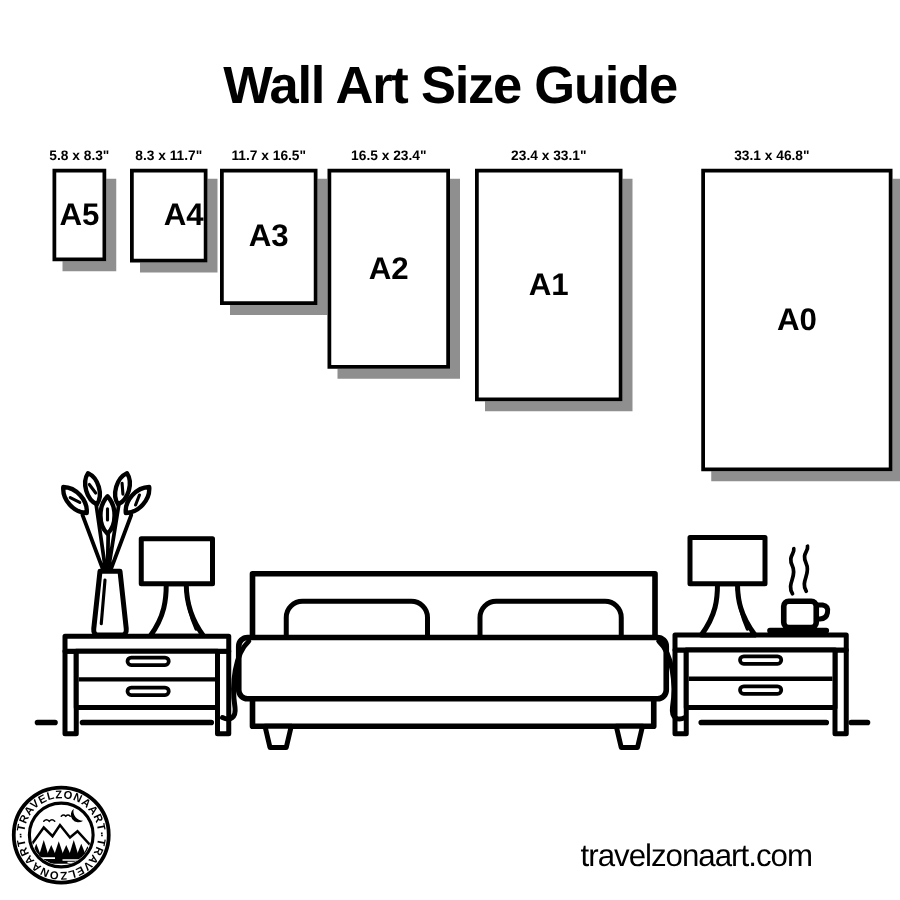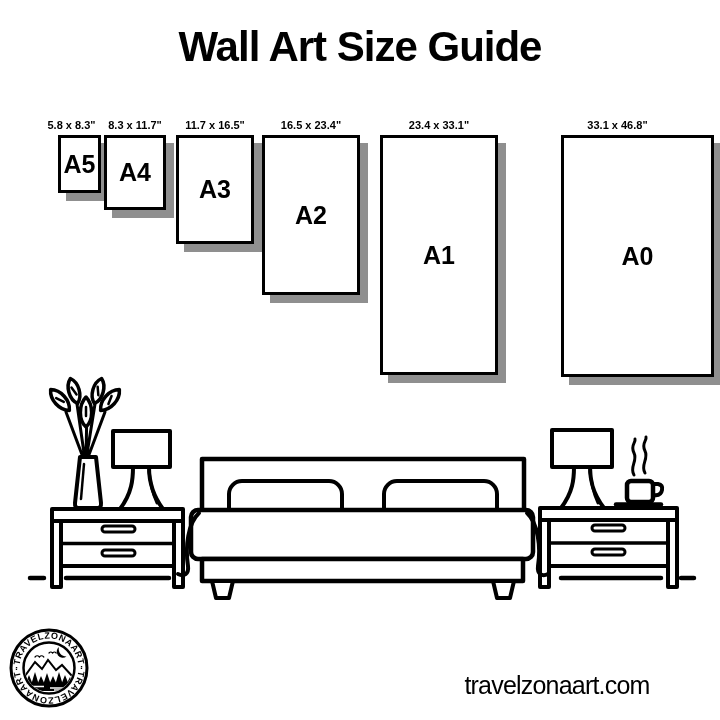--- a/index.html
+++ b/index.html
@@ -4,42 +4,42 @@
 <style>
   :root { --ink:#000000; --shadow:#8f8f8f; --background:#ffffff; }
   * { margin:0; padding:0; box-sizing:border-box; }
   html,body { background:#fff; }
   body {
     width:720px; height:720px; position:relative; overflow:hidden;
     background:var(--background);
     font-family:"Liberation Sans", sans-serif; color:var(--ink);
   }
   .page-title {
-    position:absolute; top:23px; left:0; width:720px;
+    position:absolute; top:44px; left:0; width:720px;
     text-align:center; font-size:42px; font-weight:bold; letter-spacing:-1px;
     color:var(--ink);
   }
   
   .size-card { position:absolute; top:135px; }
   .size-dim {
     position:absolute; bottom:calc(100% + 4px); left:50%;
     transform:translateX(-50%); white-space:nowrap;
     font-size:11px; font-weight:bold; letter-spacing:0px; color:var(--ink);
   }
   .size-rect {
     background:#fff; border:3px solid var(--ink);
     box-shadow:8px 8px 0 0 var(--shadow);
     display:flex; align-items:center; justify-content:center;
   }
   .size-letter { font-size:25px; font-weight:bold; color:var(--ink); }
-  .size-a5 { left:42px; }  .size-a5 .size-rect { width:43px;  height:58px;margin-left:16px; }
-  .size-a4 { left:104px; } .size-a4 .size-rect { width:62px;  height:75px; }
+  .size-a5 { left:42px; }  .size-a5 .size-rect { width:43px;  height:74px; }
+  .size-a4 { left:104px; } .size-a4 .size-rect { width:62px;  height:75px;justify-content:flex-end; }
   .size-a3 { left:176px; } .size-a3 .size-rect { width:78px;  height:109px; }
   .size-a2 { left:262px; } .size-a2 .size-rect { width:98px;  height:160px; }
-  .size-a1 { left:380px; } .size-a1 .size-rect { width:118px; height:240px; }
+  .size-a1 { left:380px; } .size-a1 .size-rect { width:118px; height:186px; }
   .size-a0 { left:521px; } .size-a0 .size-rect { width:153px; height:242px;margin-left:40px; }
   
   .scene-svg { position:absolute; left:0; top:0; width:720px; height:720px; color:var(--ink); }
   .logo-svg  { position:absolute; left:4px; top:623px; width:90px; height:90px; color:var(--ink); }
   .logo-arc-text {
     font-family:"Liberation Sans", sans-serif; font-size:9px; font-weight:bold;
     letter-spacing:0.6px; fill:var(--ink);
   }
   .website {
     position:absolute; left:402px; top:671px; width:310px;

